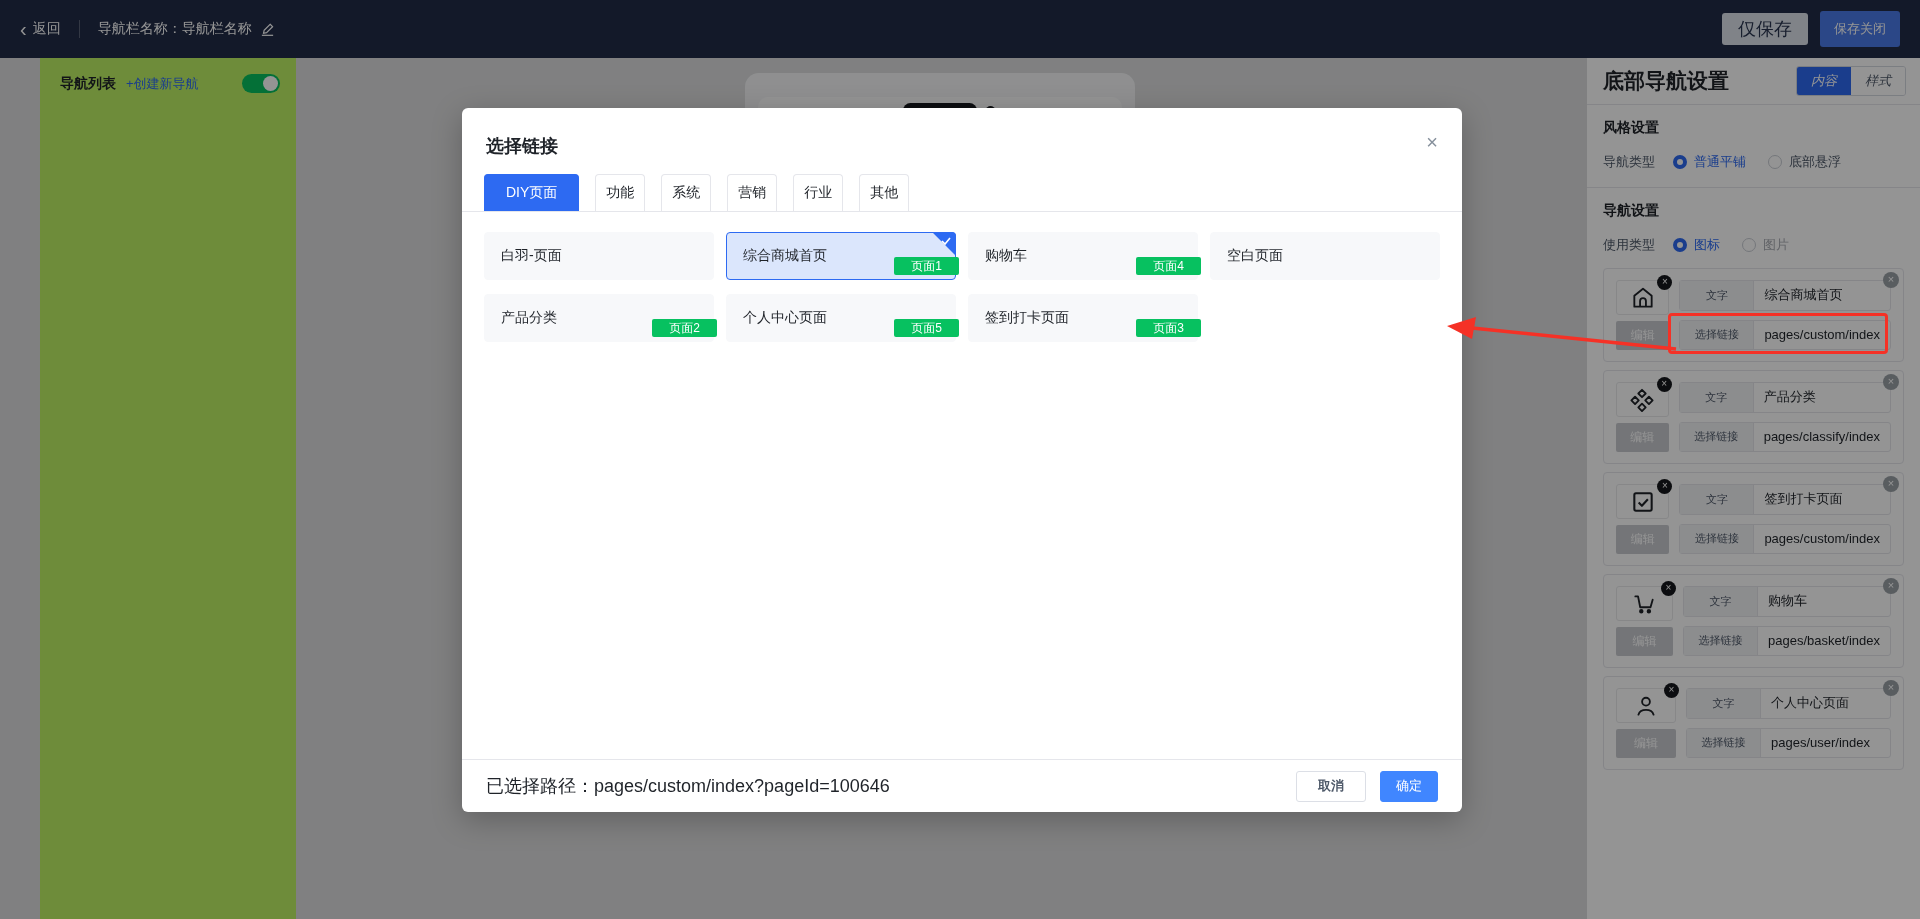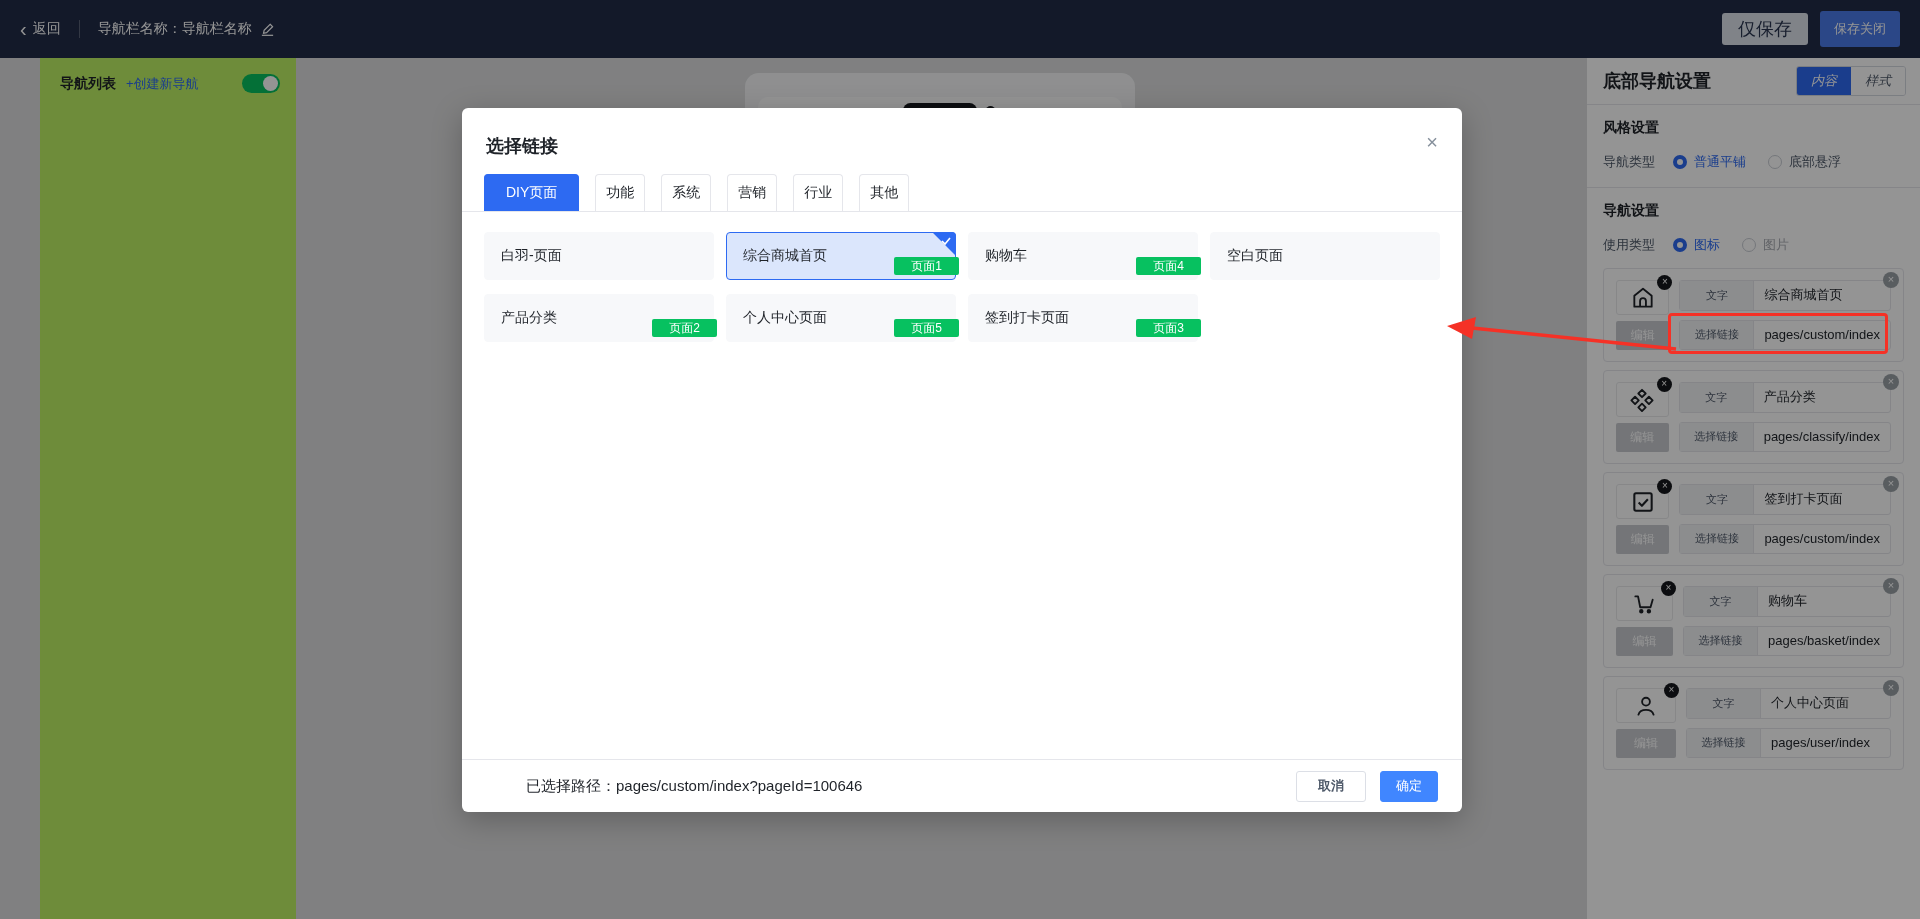--- a/index.html
+++ b/index.html
@@ -32,21 +32,21 @@
   
   .canvas { position:absolute; left:312px; top:58px; width:1275px; height:861px; background:#dcddde; z-index:1; }
   .phone-peek { position:absolute; left:433px; top:15px; width:390px; height:220px; background:#f6f7f9; border-radius:14px 14px 0 0; }
   .phone-body { position:absolute; left:13px; right:13px; top:24px; bottom:0; background:#ffffff; border-radius:10px 10px 0 0; }
   .phone-pill { position:absolute; left:145px; top:6px; width:74px; height:15px; border-radius:8px; background:#15181d; }
   .phone-dot { position:absolute; left:228px; top:9px; width:9px; height:9px; border-radius:50%; background:#15181d; }
 
   
   .panel { position:absolute; left:1587px; top:58px; width:333px; height:861px; background:#ffffff; z-index:1; overflow:hidden; }
   .pn-head { height:47px; display:flex; align-items:center; justify-content:space-between; padding:0 14px 0 16px; border-bottom:1px solid #e5e6eb; }
-  .pn-title { font-size:18px; font-weight:bold; }
+  .pn-title { font-size:21px; font-weight:bold; }
   .seg { display:flex; border:1px solid #d5d9e0; border-radius:3px; overflow:hidden; }
   .seg-item { width:54px; height:28px; display:flex; align-items:center; justify-content:center; font-size:13px; color:#4e5969; background:#fff; cursor:pointer;font-style:italic; }
   .seg-item.active { background:#2d6af2; color:#fff; }
   .pn-section { padding:12px 16px 14px 16px; }
   .pn-section.bordered { border-bottom:1px solid #e5e6eb; }
   .pn-sec-title { font-size:14px; font-weight:bold; margin-bottom:14px; line-height:20px; }
   .pn-row { display:flex; align-items:center; height:22px; font-size:13px; }
   .pn-row-label { color:#4e5969; margin-right:18px; }
   .radio { display:flex; align-items:center; gap:7px; margin-right:22px; cursor:pointer; }
   .radio .dot { width:14px; height:14px; border-radius:50%; background:#fff; border:1px solid #c9cdd4; }
@@ -78,21 +78,21 @@
   .md-tabs { margin-top:16px; padding:0 22px; display:flex; border-bottom:1px solid #e5e6eb; }
   .md-tab { height:37px; padding:0 10px; display:flex; align-items:center; justify-content:center; font-size:14px; color:#1f2329; background:#fff; border:1px solid #e5e6eb; border-bottom:none; border-radius:4px 4px 0 0; margin-right:16px; cursor:pointer; }
   .md-tab.active { background:#2d6af2; border-color:#2d6af2; color:#fff; padding:0 21px; }
   .md-cards { padding:20px 22px; display:flex; flex-wrap:wrap; gap:14px 12px; }
   .page-card { position:relative; width:230px; height:48px; background:#f7f8fa; border:1px solid #f7f8fa; border-radius:4px; display:flex; align-items:center; padding:0 16px; font-size:14px; color:#1f2329; cursor:pointer; }
   .page-card.selected { background:#dbe6fc; border-color:#2d6af2; }
   .pc-corner { position:absolute; top:-1px; right:-1px; width:26px; height:26px; background:#2d6af2; border-radius:0 4px 0 0; clip-path:polygon(100% 0,8% 0,100% 92%); }
   .pc-check { position:absolute; top:2px; right:3px; }
   .pc-badge { position:absolute; right:-4px; bottom:4px; background:#07c160; color:#fff; font-size:12px; line-height:16px; padding:1px 17px; border-radius:2px; }
   .md-footer { position:absolute; left:0; right:0; bottom:0; height:53px; border-top:1px solid #e5e6eb; display:flex; align-items:center; padding:0 24px; }
-  .md-path { font-size:15px; color:#1f2329;margin-left:40px; }
+  .md-path { font-size:18px; color:#1f2329; }
   .md-footer .spacer { flex:1; }
   .btn-cancel { height:31px; padding:0 21px; background:#fff; border:1px solid #dcdfe6; border-radius:3px; color:#4e5969; font-size:13px; margin-right:14px; cursor:pointer;font-weight:bold; }
   .btn-confirm { height:31px; padding:0 15px; background:#4086ff; border:1px solid #4086ff; border-radius:3px; color:#fff; font-size:13px; cursor:pointer; }
 
   
   .anno-rect { position:absolute; left:1668px; top:313px; width:220px; height:41px; border:3px solid #f53126; border-radius:4px; z-index:30; pointer-events:none; }
   .anno-arrow { position:absolute; left:1444px; top:314px; z-index:30; pointer-events:none; }
 </style>
 </head>
 <body>

